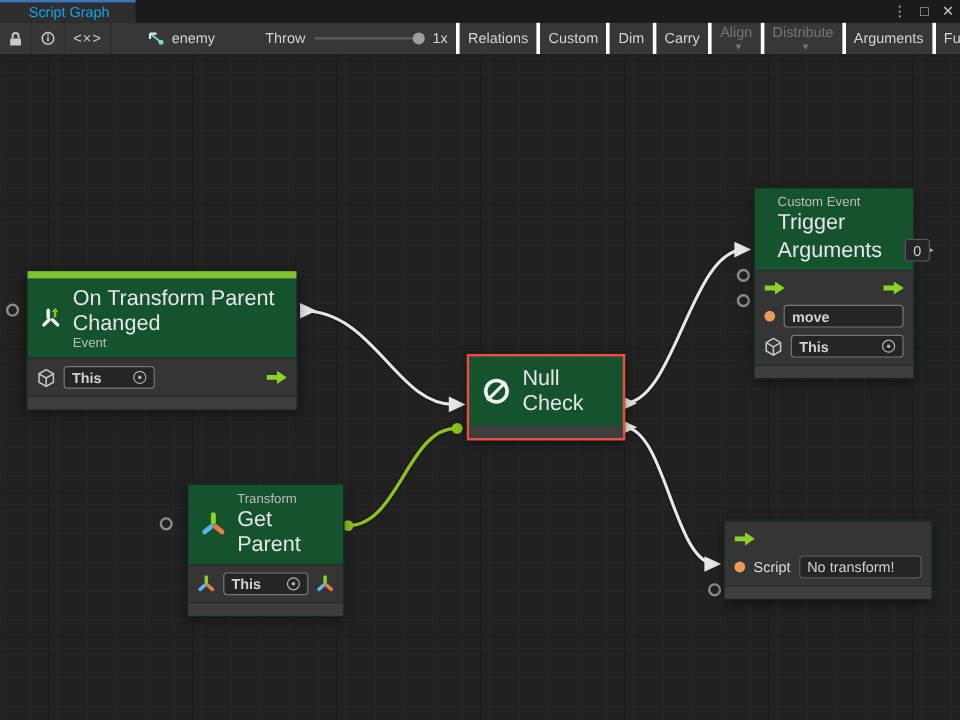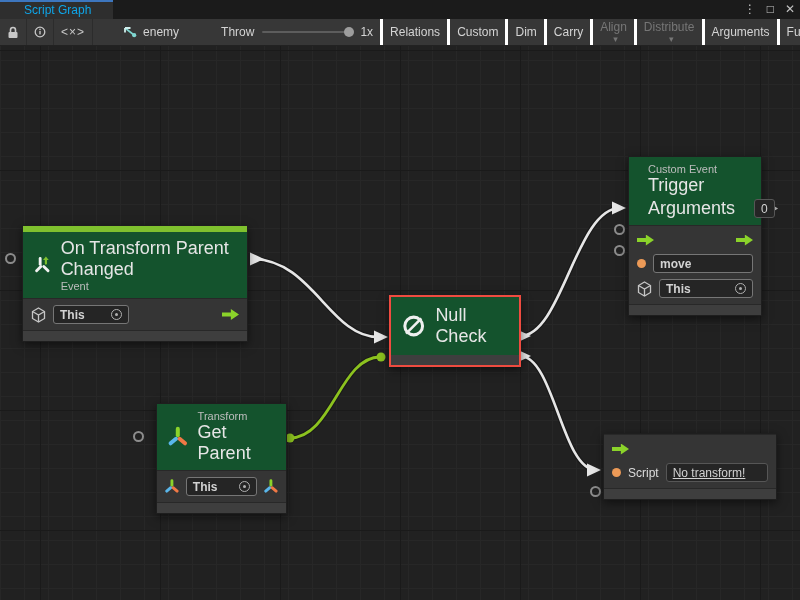--- a/index.html
+++ b/index.html
@@ -313,21 +313,21 @@
   </div>
 
   <div class="node" style="left:603px; top:405px; width:174px;">
     <div class="nbody">
       <div class="nrow">
         <div class="arrow"></div>
       </div>
       <div class="nrow">
         <div class="dot orange"></div>
         <span>Script</span>
-        <div class="valuebox" style="flex:1;text-decoration:underline;">
+        <div class="valuebox" style="flex:1;">
           <span>No transform!</span>
         </div>
       </div>
     </div>
     <div class="nfooter"></div>
   </div>
 
 </div>
 
 </body></html>

